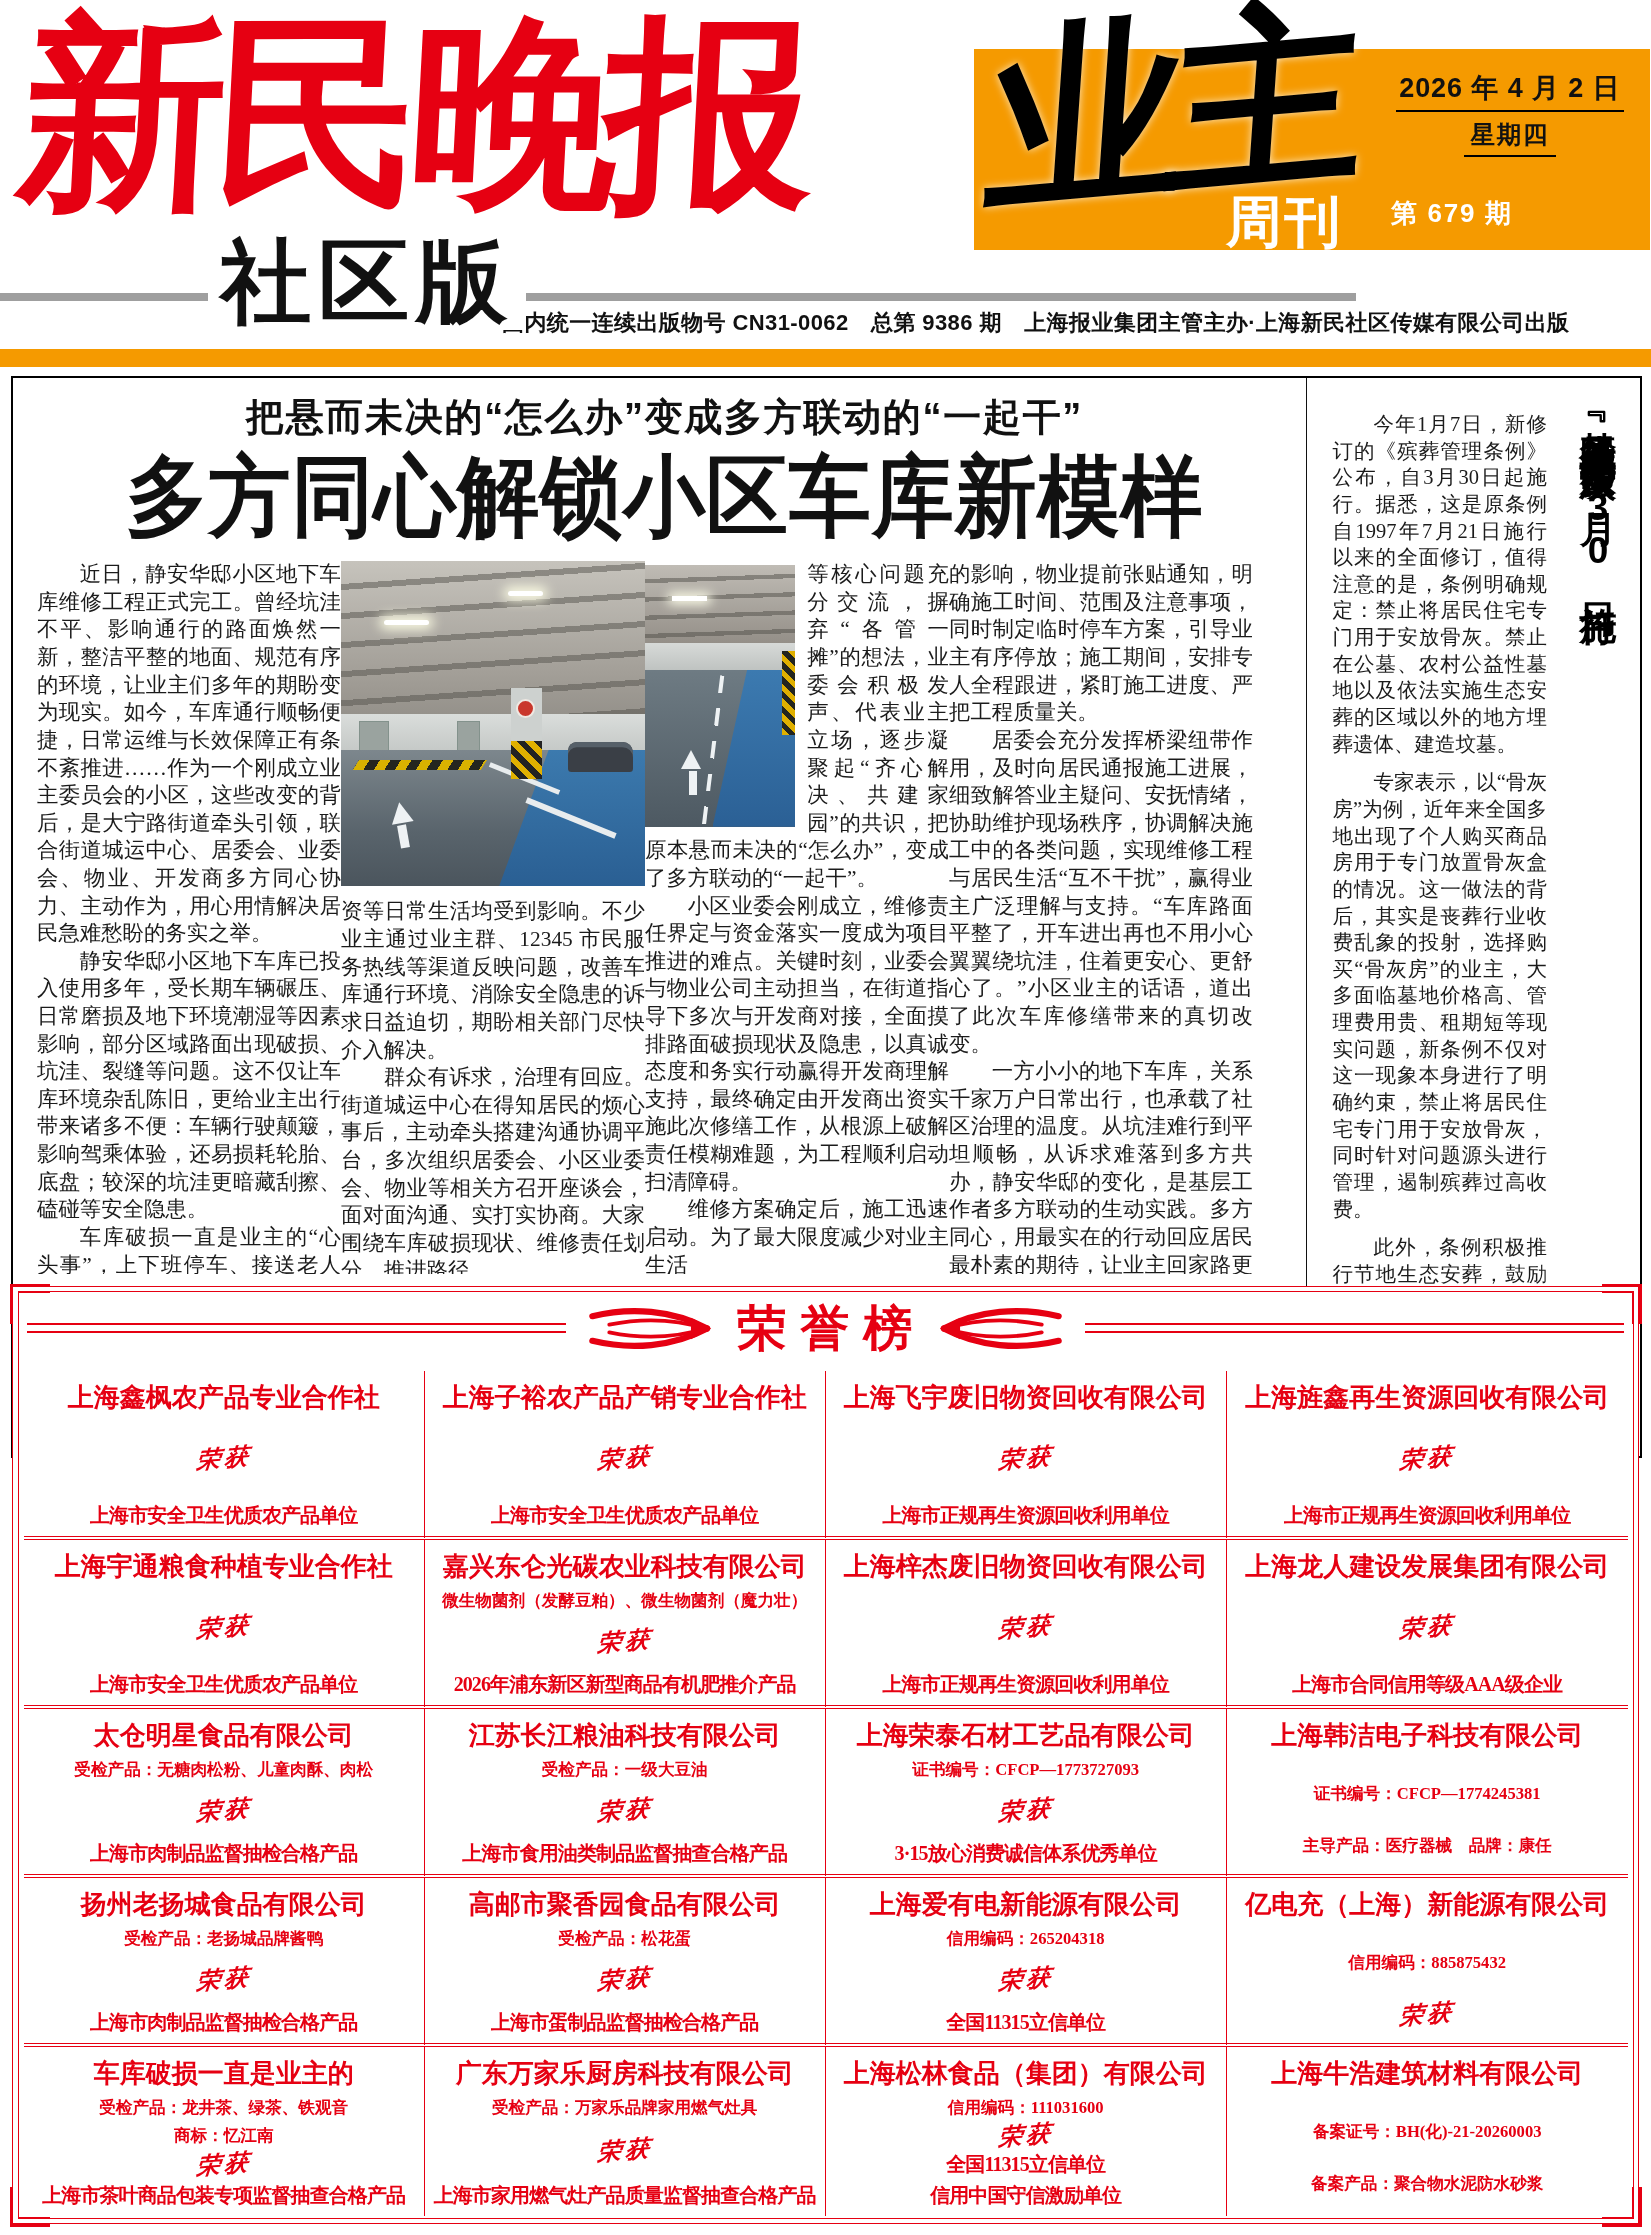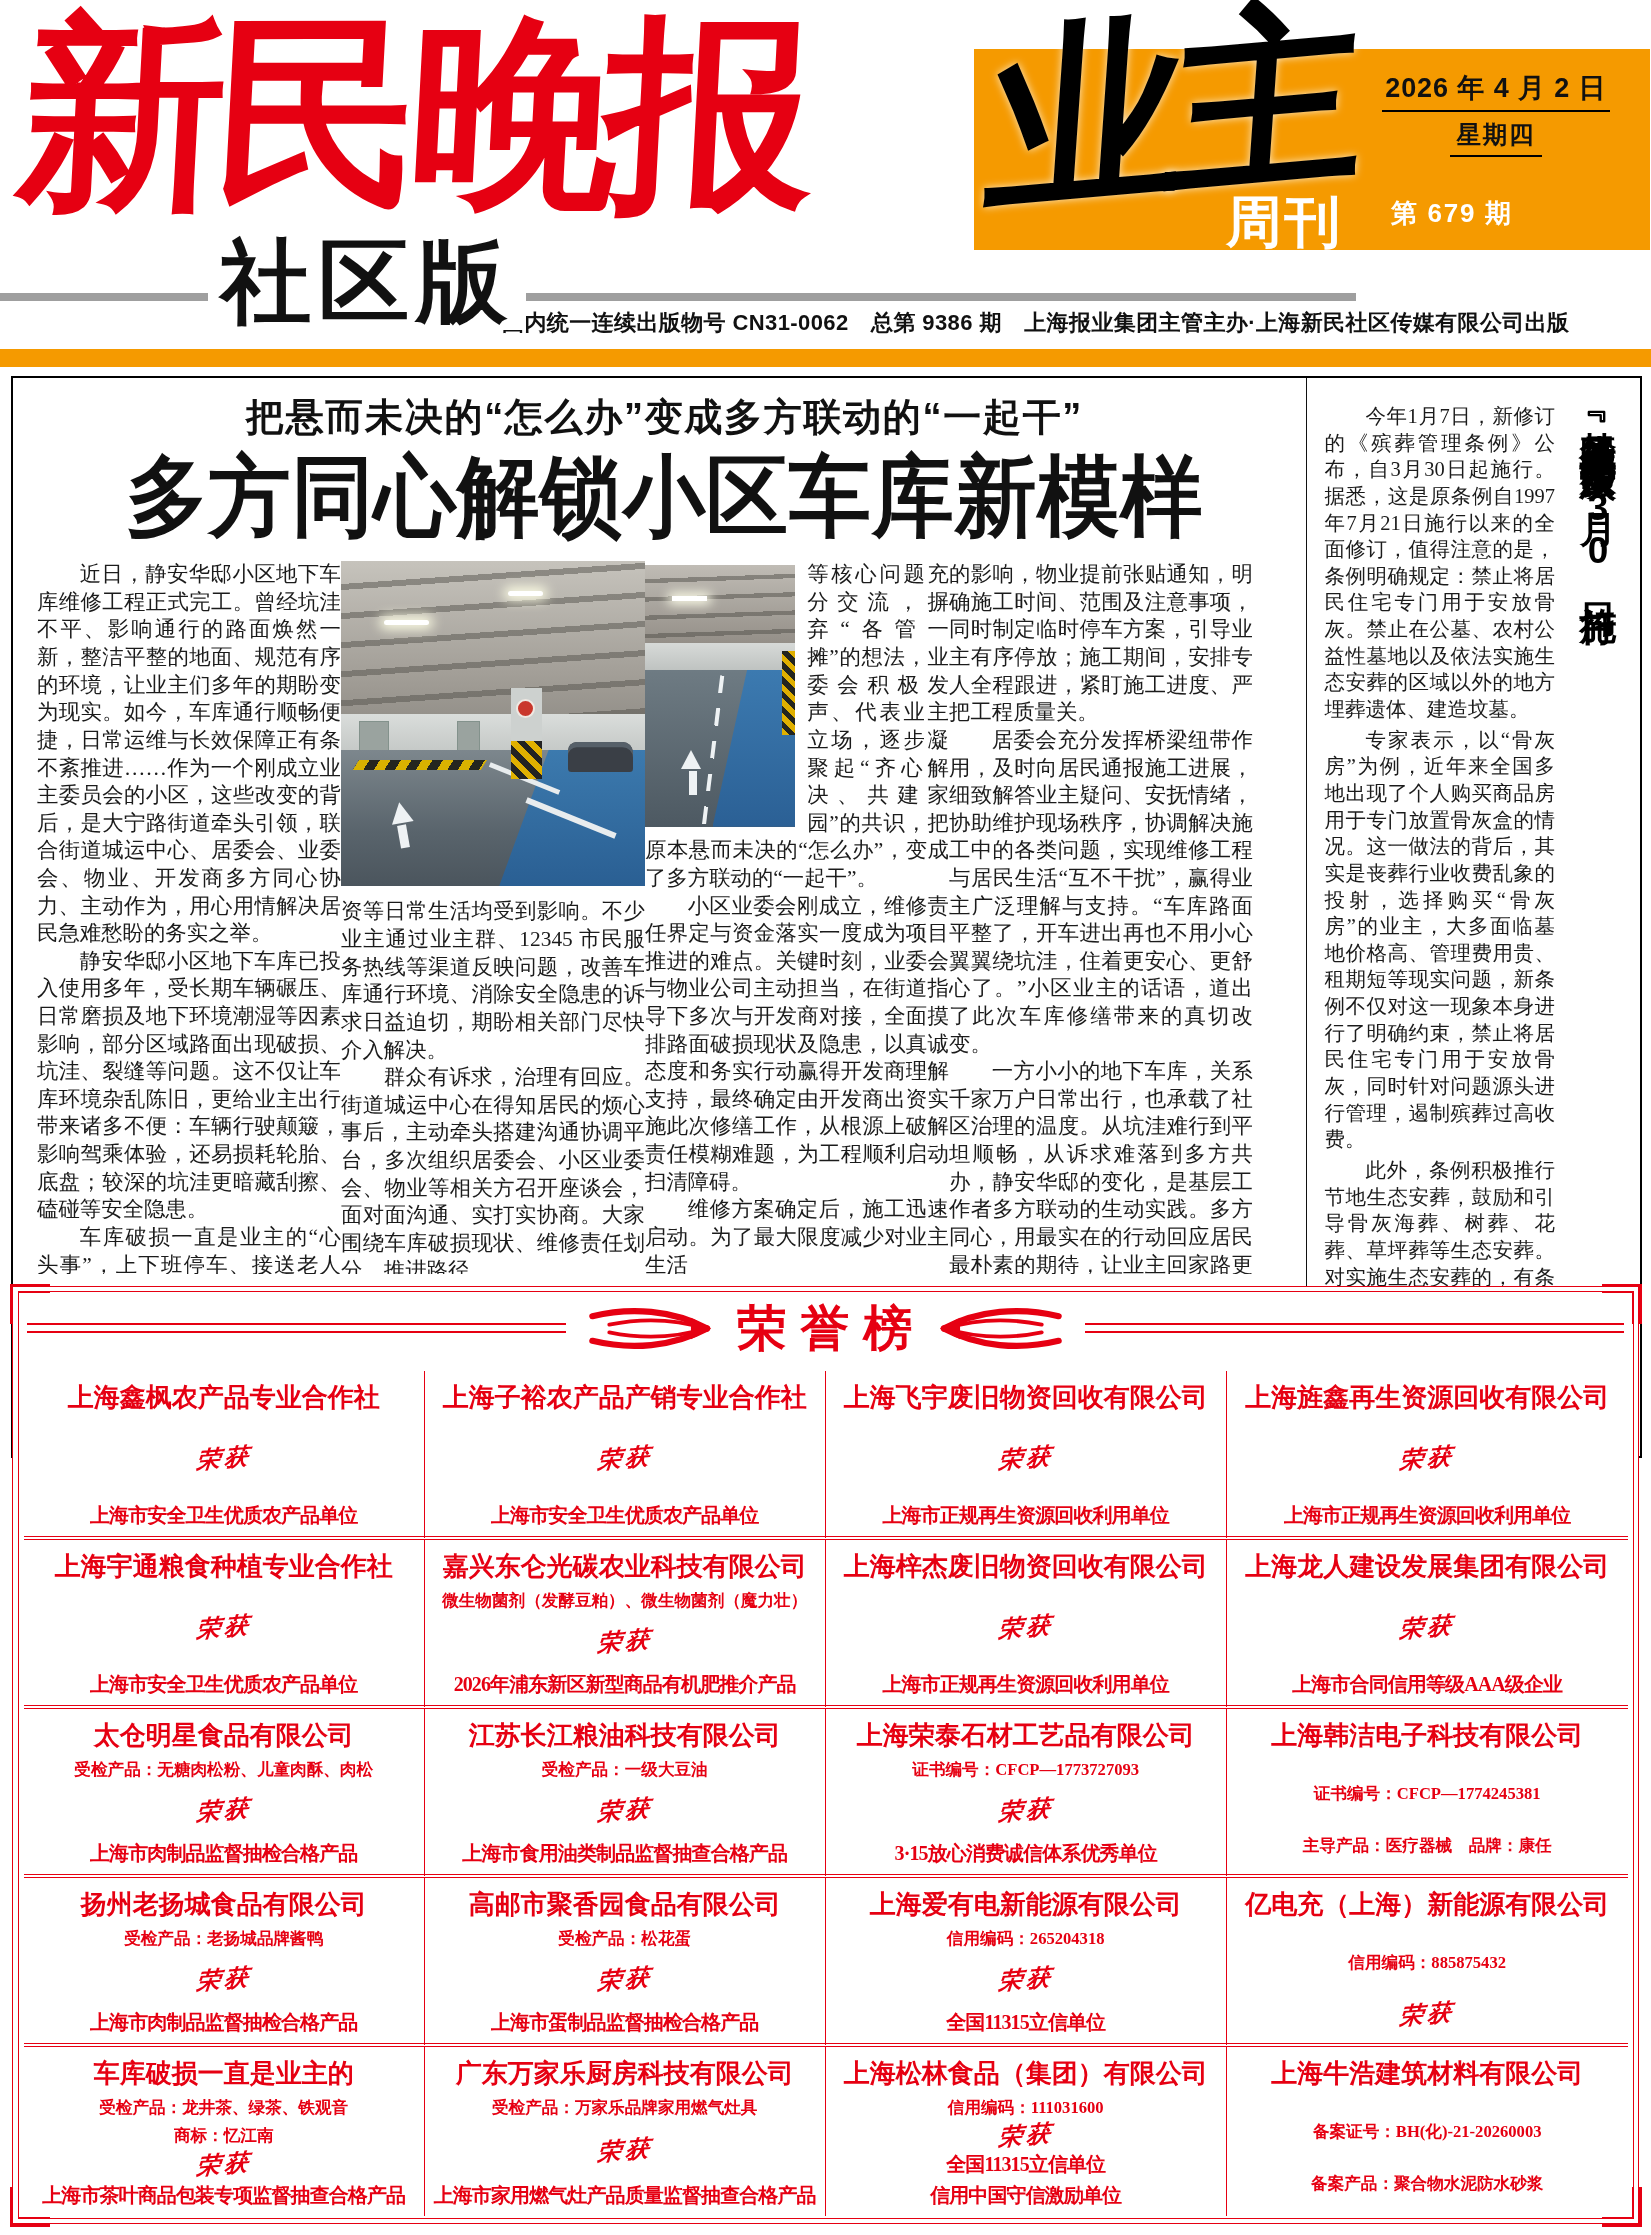--- a/index.html
+++ b/index.html
@@ -26,21 +26,21 @@
     font-size:22px; font-weight:600; letter-spacing:0.4px; white-space:nowrap;
   }
   
   .weeklybox { position:absolute; left:974px; top:49px; width:676px; height:201px; background:#f59a00; }
   .weekly-cal {
     position:absolute; left:14px; top:-38px; z-index:2; color:#000;
     font-family:"Liberation Serif", serif; font-size:197px; font-weight:900; line-height:1;
     letter-spacing:-15.7px; transform:rotate(-5deg) skewX(-9deg); white-space:nowrap;
     text-shadow:0 0 8.7px rgba(255,255,255,.8);
   }
-  .weekly-date { position:absolute; right:40px; top:21px; text-align:center; }
+  .weekly-date { position:absolute; right:26px; top:21px; text-align:center; }
   .weekly-date .d1 { display:inline-block; font-size:27px; font-weight:800; border-bottom:2.6px solid #000; padding:0 3.5px 4.4px; letter-spacing:0.9px; }
   .weekly-date .d2 { display:inline-block; font-size:24.5px; font-weight:800; border-bottom:2.6px solid #000; margin-top:6.1px; padding:0 7px 3.5px; letter-spacing:1.7px; }
   .weekly-name { position:absolute; left:252px; bottom:0px; color:#fff; font-size:56px; font-weight:900; letter-spacing:2.6px; line-height:1; }
   .weekly-issue { position:absolute; left:417px; bottom:19px; color:#fff; font-size:26px; font-weight:800; letter-spacing:1.7px; }
   .orangebar { position:absolute; left:0; top:349px; width:1652px; height:17.5px; background:#f59a00; }
 
   
   .mainbox {
     position:absolute; left:10.5px; top:376px; width:1631px; height:1082px;
     border:2.6px solid #000; background:#fff; padding:14px 0 0 24.5px;
@@ -90,21 +90,21 @@
   .p2-line { position:absolute; left:44%; top:42%; bottom:0; width:4.4px;
     background:repeating-linear-gradient(180deg,#eef2f4 0 17.5px, rgba(0,0,0,0) 17.5px 33px); transform:rotate(7deg); }
   .p2-arrow { position:absolute; left:24%; bottom:22%; width:0; height:0; border-left:10.5px solid transparent; border-right:10.5px solid transparent; border-bottom:19px solid #eef2f4; }
   .p2-arrow2 { position:absolute; left:29.5%; bottom:12%; width:7.9px; height:24.5px; background:#eef2f4; }
   .p2-pillar { position:absolute; right:0; top:33%; width:13px; height:32%;
     background:repeating-linear-gradient(45deg,#e0b000 0 5.2px,#23251f 5.2px 10.5px); }
 
   
   .sidebar { position:absolute; top:0; right:0; bottom:0; width:334px; border-left:1.7px solid #111; padding:21px 7px 15.7px 14px; display:flex; }
   .sb-body { width:239px; font-family:"Liberation Serif", serif; font-size:20.5px; line-height:1.3; text-align:justify; color:#1b1b1b; }
-  .sb-body p { margin:4px; text-indent:2em; }
+  .sb-body p { margin:12px; text-indent:2em; }
   .sb-byline { text-align:right; font-style:italic; font-weight:700; margin-top:7px; padding-right:3.5px; }
   .sb-title {
     width:70px; margin-left:3.5px; writing-mode:vertical-rl; text-orientation:upright;
     font-size:37px; font-weight:900; line-height:70px; letter-spacing:2.6px; color:#000; text-align:start;
   }
 
   
   .honor { position:absolute; left:12.2px; top:1286px; width:1627px; height:938px; border:1.7px solid #e60012; background:#fff; color:#e60012; }
   .honor::before { content:""; position:absolute; inset:4.4px; border:0.9px solid #e60012; pointer-events:none; }
   .hcorner { position:absolute; width:40px; height:40px; z-index:3; }

